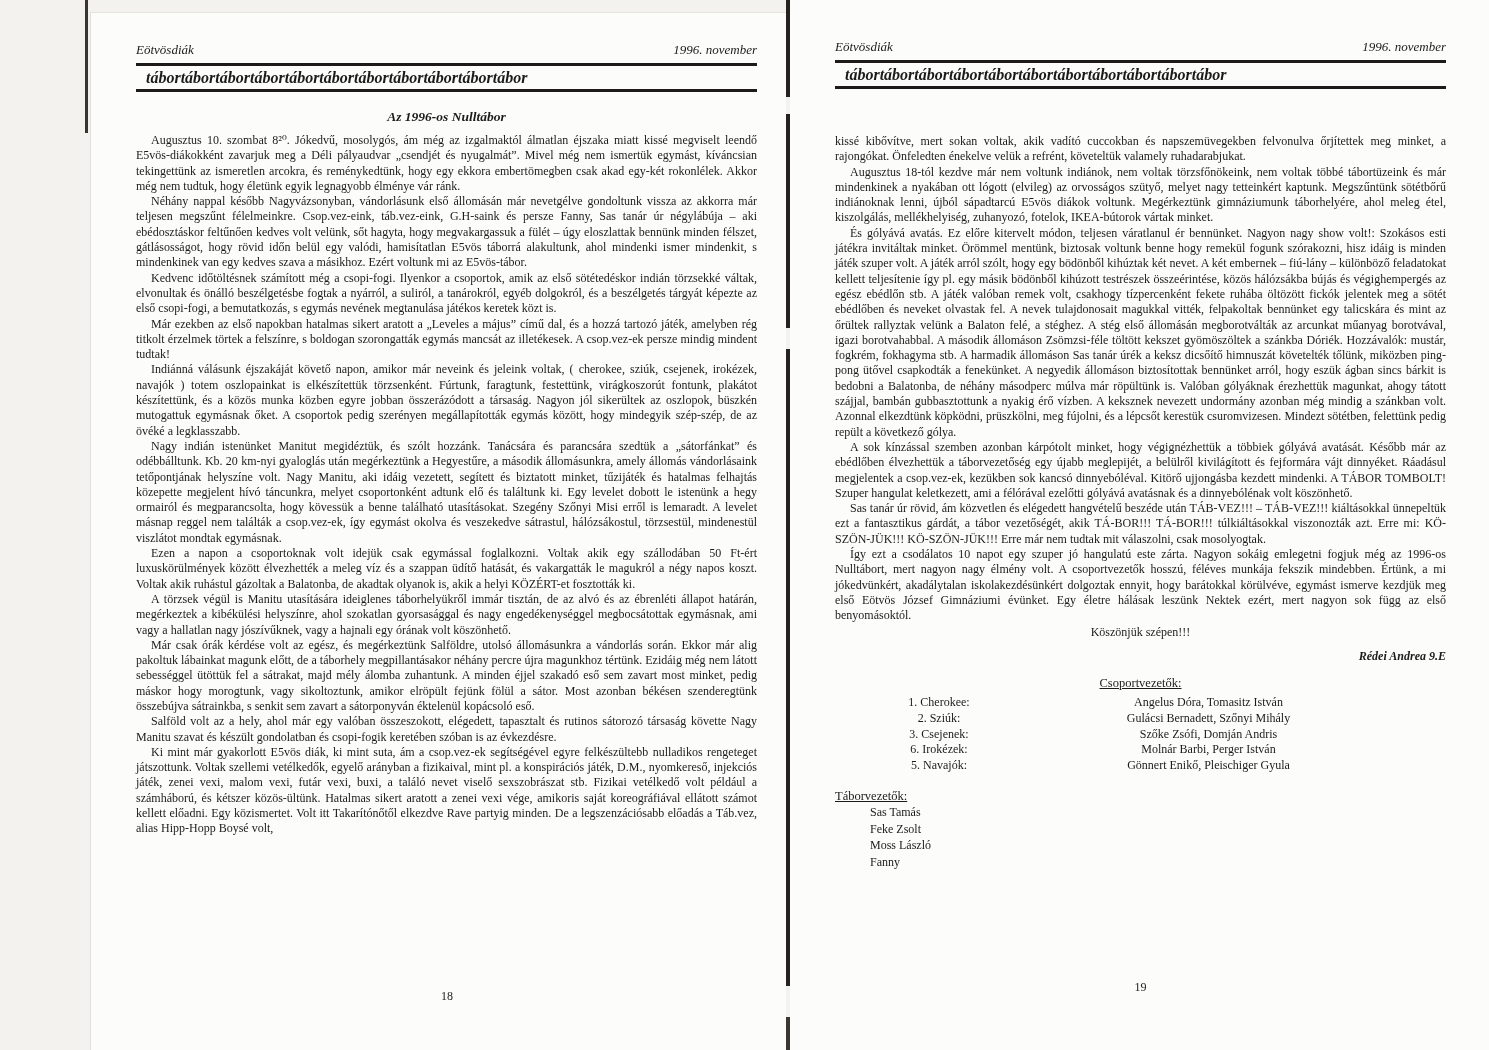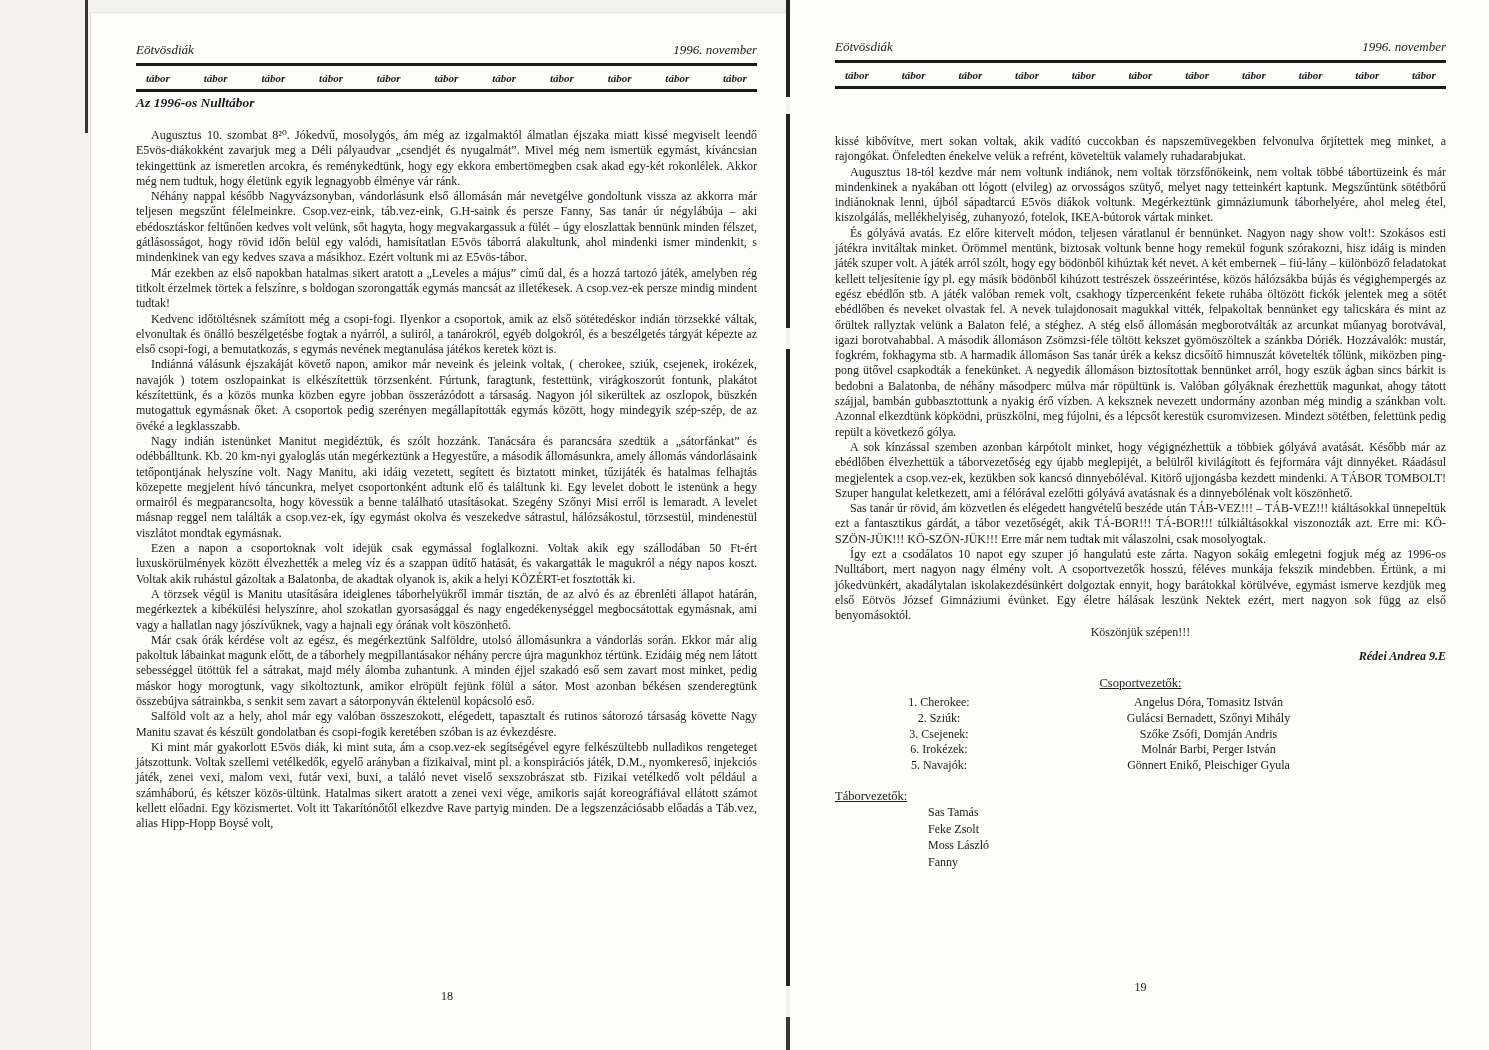--- a/index.html
+++ b/index.html
@@ -37,43 +37,43 @@
     left:790px;top:0;width:699px;height:1050px;
     padding:40px 43px 0 45px;
   }
 
   .pg-head{display:flex;justify-content:space-between;align-items:baseline;
     font-style:italic;font-size:13px;line-height:13px;}
   .band{
     margin-top:7px;
     border-top:3px solid #1d1a17;border-bottom:3px solid #1d1a17;
     padding:4px 10px 3px 10px;
-    display:flex;justify-content:space-between;
-    font-weight:bold;font-style:italic;font-size:11px;line-height:16px;
+    display:flex;
+    font-weight:bold;font-style:italic;font-size:16px;line-height:16px;
   }
   .title{
-    margin:3px 0 0 0;
+    margin:17px 0 0 0;text-align:center;
     font-size:13.5px;font-weight:bold;font-style:italic;line-height:15px;
   }
-  .body{margin-top:18px;font-size:12px;line-height:15.3px;}
+  .body{margin-top:9px;font-size:12px;line-height:15.3px;}
   .page-right .body{margin-top:45px;}
   .body p{margin:0;text-indent:15px;text-align:justify;}
   .body p.noindent{text-indent:0;}
   .thanks{text-indent:0 !important;text-align:center !important;margin-top:1px !important;}
   .sig{text-indent:0 !important;text-align:right !important;font-weight:bold;font-style:italic;margin-top:9px !important;}
 
   .sec-head{font-size:12.5px;text-decoration:underline;}
   .groups{margin-top:12px;text-align:center;}
   .g-list{margin:4px 0 0 72px;font-size:12px;line-height:15.8px;}
   .g-row{display:grid;grid-template-columns:64px auto;}
   .cols{margin-top:14px;display:flex;font-size:12px;line-height:16.4px;}
   .gh-col{display:flex;width:264px;}
   .gh-col .sec-head{width:71px;flex:none;}
   .tv-col{flex:none;}
-  .tv-names{margin-left:93px;}
+  .tv-names{margin-left:35px;}
   .name-line{white-space:nowrap;}
 
   .pageno{position:absolute;bottom:0;font-size:12px;text-align:center;}
   .page-left .pageno{left:45px;width:622px;top:976px;}
   .page-right .pageno{left:45px;width:611px;top:980px;}
 </style>
 </head>
 <body>
 
 <div class="scan">
@@ -97,22 +97,22 @@
       <span>tábor</span>
       <span>tábor</span>
       <span>tábor</span>
       <span>tábor</span>
       <span>tábor</span>
     </div>
     <h1 class="title">Az 1996-os Nulltábor</h1>
     <div class="body">
       <p>Augusztus 10. szombat 8²⁰. Jókedvű, mosolygós, ám még az izgalmaktól álmatlan éjszaka miatt kissé megviselt leendő E5vös-diákokként zavarjuk meg a Déli pályaudvar „csendjét és nyugalmát”. Mivel még nem ismertük egymást, kíváncsian tekingettünk az ismeretlen arcokra, és reménykedtünk, hogy egy ekkora embertömegben csak akad egy-két rokonlélek. Akkor még nem tudtuk, hogy életünk egyik legnagyobb élménye vár ránk.</p>
       <p>Néhány nappal később Nagyvázsonyban, vándorlásunk első állomásán már nevetgélve gondoltunk vissza az akkorra már teljesen megszűnt félelmeinkre. Csop.vez-eink, táb.vez-eink, G.H-saink és persze Fanny, Sas tanár úr négylábúja – aki ebédosztáskor feltűnően kedves volt velünk, sőt hagyta, hogy megvakargassuk a fülét – úgy eloszlattak bennünk minden félszet, gátlásosságot, hogy rövid időn belül egy valódi, hamisítatlan E5vös táborrá alakultunk, ahol mindenki ismer mindenkit, s mindenkinek van egy kedves szava a másikhoz. Ezért voltunk mi az E5vös-tábor.</p>
+      <p>Kedvenc időtöltésnek számított még a csopi-fogi. Ilyenkor a csoportok, amik az első sötétedéskor indián törzsekké váltak, elvonultak és önálló beszélgetésbe fogtak a nyárról, a suliról, a tanárokról, egyéb dolgokról, és a beszélgetés tárgyát képezte az első csopi-fogi, a bemutatkozás, s egymás nevének megtanulása játékos keretek közt is.</p>
       <p>Már ezekben az első napokban hatalmas sikert aratott a „Leveles a május” című dal, és a hozzá tartozó játék, amelyben rég titkolt érzelmek törtek a felszínre, s boldogan szorongatták egymás mancsát az illetékesek. A csop.vez-ek persze mindig mindent tudtak!</p>
-      <p>Kedvenc időtöltésnek számított még a csopi-fogi. Ilyenkor a csoportok, amik az első sötétedéskor indián törzsekké váltak, elvonultak és önálló beszélgetésbe fogtak a nyárról, a suliról, a tanárokról, egyéb dolgokról, és a beszélgetés tárgyát képezte az első csopi-fogi, a bemutatkozás, s egymás nevének megtanulása játékos keretek közt is.</p>
       <p>Indiánná válásunk éjszakáját követő napon, amikor már neveink és jeleink voltak, ( cherokee, sziúk, csejenek, irokézek, navajók ) totem oszlopainkat is elkészítettük törzsenként. Fúrtunk, faragtunk, festettünk, virágkoszorút fontunk, plakátot készítettünk, és a közös munka közben egyre jobban összerázódott a társaság. Nagyon jól sikerültek az oszlopok, büszkén mutogattuk egymásnak őket. A csoportok pedig szerényen megállapították egymás között, hogy mindegyik szép-szép, de az övéké a legklasszabb.</p>
       <p>Nagy indián istenünket Manitut megidéztük, és szólt hozzánk. Tanácsára és parancsára szedtük a „sátorfánkat” és odébbálltunk. Kb. 20 km-nyi gyaloglás után megérkeztünk a Hegyestűre, a második állomásunkra, amely állomás vándorlásaink tetőpontjának helyszíne volt. Nagy Manitu, aki idáig vezetett, segített és biztatott minket, tűzijáték és hatalmas felhajtás közepette megjelent hívó táncunkra, melyet csoportonként adtunk elő és találtunk ki. Egy levelet dobott le istenünk a hegy ormairól és megparancsolta, hogy kövessük a benne található utasításokat. Szegény Szőnyi Misi erről is lemaradt. A levelet másnap reggel nem találták a csop.vez-ek, így egymást okolva és veszekedve sátrastul, hálózsákostul, törzsestül, mindenestül viszlátot mondtak egymásnak.</p>
       <p>Ezen a napon a csoportoknak volt idejük csak egymással foglalkozni. Voltak akik egy szállodában 50 Ft-ért luxuskörülmények között élvezhették a meleg víz és a szappan üdítő hatását, és vakargatták le magukról a négy napos koszt. Voltak akik ruhástul gázoltak a Balatonba, de akadtak olyanok is, akik a helyi KÖZÉRT-et fosztották ki.</p>
       <p>A törzsek végül is Manitu utasítására ideiglenes táborhelyükről immár tisztán, de az alvó és az ébrenléti állapot határán, megérkeztek a kibékülési helyszínre, ahol szokatlan gyorsasággal és nagy engedékenységgel megbocsátottak egymásnak, ami vagy a hallatlan nagy jószívűknek, vagy a hajnali egy órának volt köszönhető.</p>
       <p>Már csak órák kérdése volt az egész, és megérkeztünk Salföldre, utolsó állomásunkra a vándorlás során. Ekkor már alig pakoltuk lábainkat magunk előtt, de a táborhely megpillantásakor néhány percre újra magunkhoz tértünk. Ezidáig még nem látott sebességgel ütöttük fel a sátrakat, majd mély álomba zuhantunk. A minden éjjel szakadó eső sem zavart most minket, pedig máskor hogy morogtunk, vagy sikoltoztunk, amikor elröpült fejünk fölül a sátor. Most azonban békésen szenderegtünk összebújva sátrainkba, s senkit sem zavart a sátorponyván éktelenül kopácsoló eső.</p>
       <p>Salföld volt az a hely, ahol már egy valóban összeszokott, elégedett, tapasztalt és rutinos sátorozó társaság követte Nagy Manitu szavat és készült gondolatban és csopi-fogik keretében szóban is az évkezdésre.</p>
       <p>Ki mint már gyakorlott E5vös diák, ki mint suta, ám a csop.vez-ek segítségével egyre felkészültebb nulladikos rengeteget játszottunk. Voltak szellemi vetélkedők, egyelő arányban a fizikaival, mint pl. a konspirációs játék, D.M., nyomkereső, injekciós játék, zenei vexi, malom vexi, futár vexi, buxi, a találó nevet viselő sexszobrászat stb. Fizikai vetélkedő volt például a számháború, és kétszer közös-ültünk. Hatalmas sikert aratott a zenei vexi vége, amikoris saját koreográfiával ellátott számot kellett előadni. Egy közismertet. Volt itt Takarítónőtől elkezdve Rave partyig minden. De a legszenzációsabb előadás a Táb.vez, alias Hipp-Hopp Boysé volt,</p>
     </div>
     <div class="pageno">18</div>
   </section>

